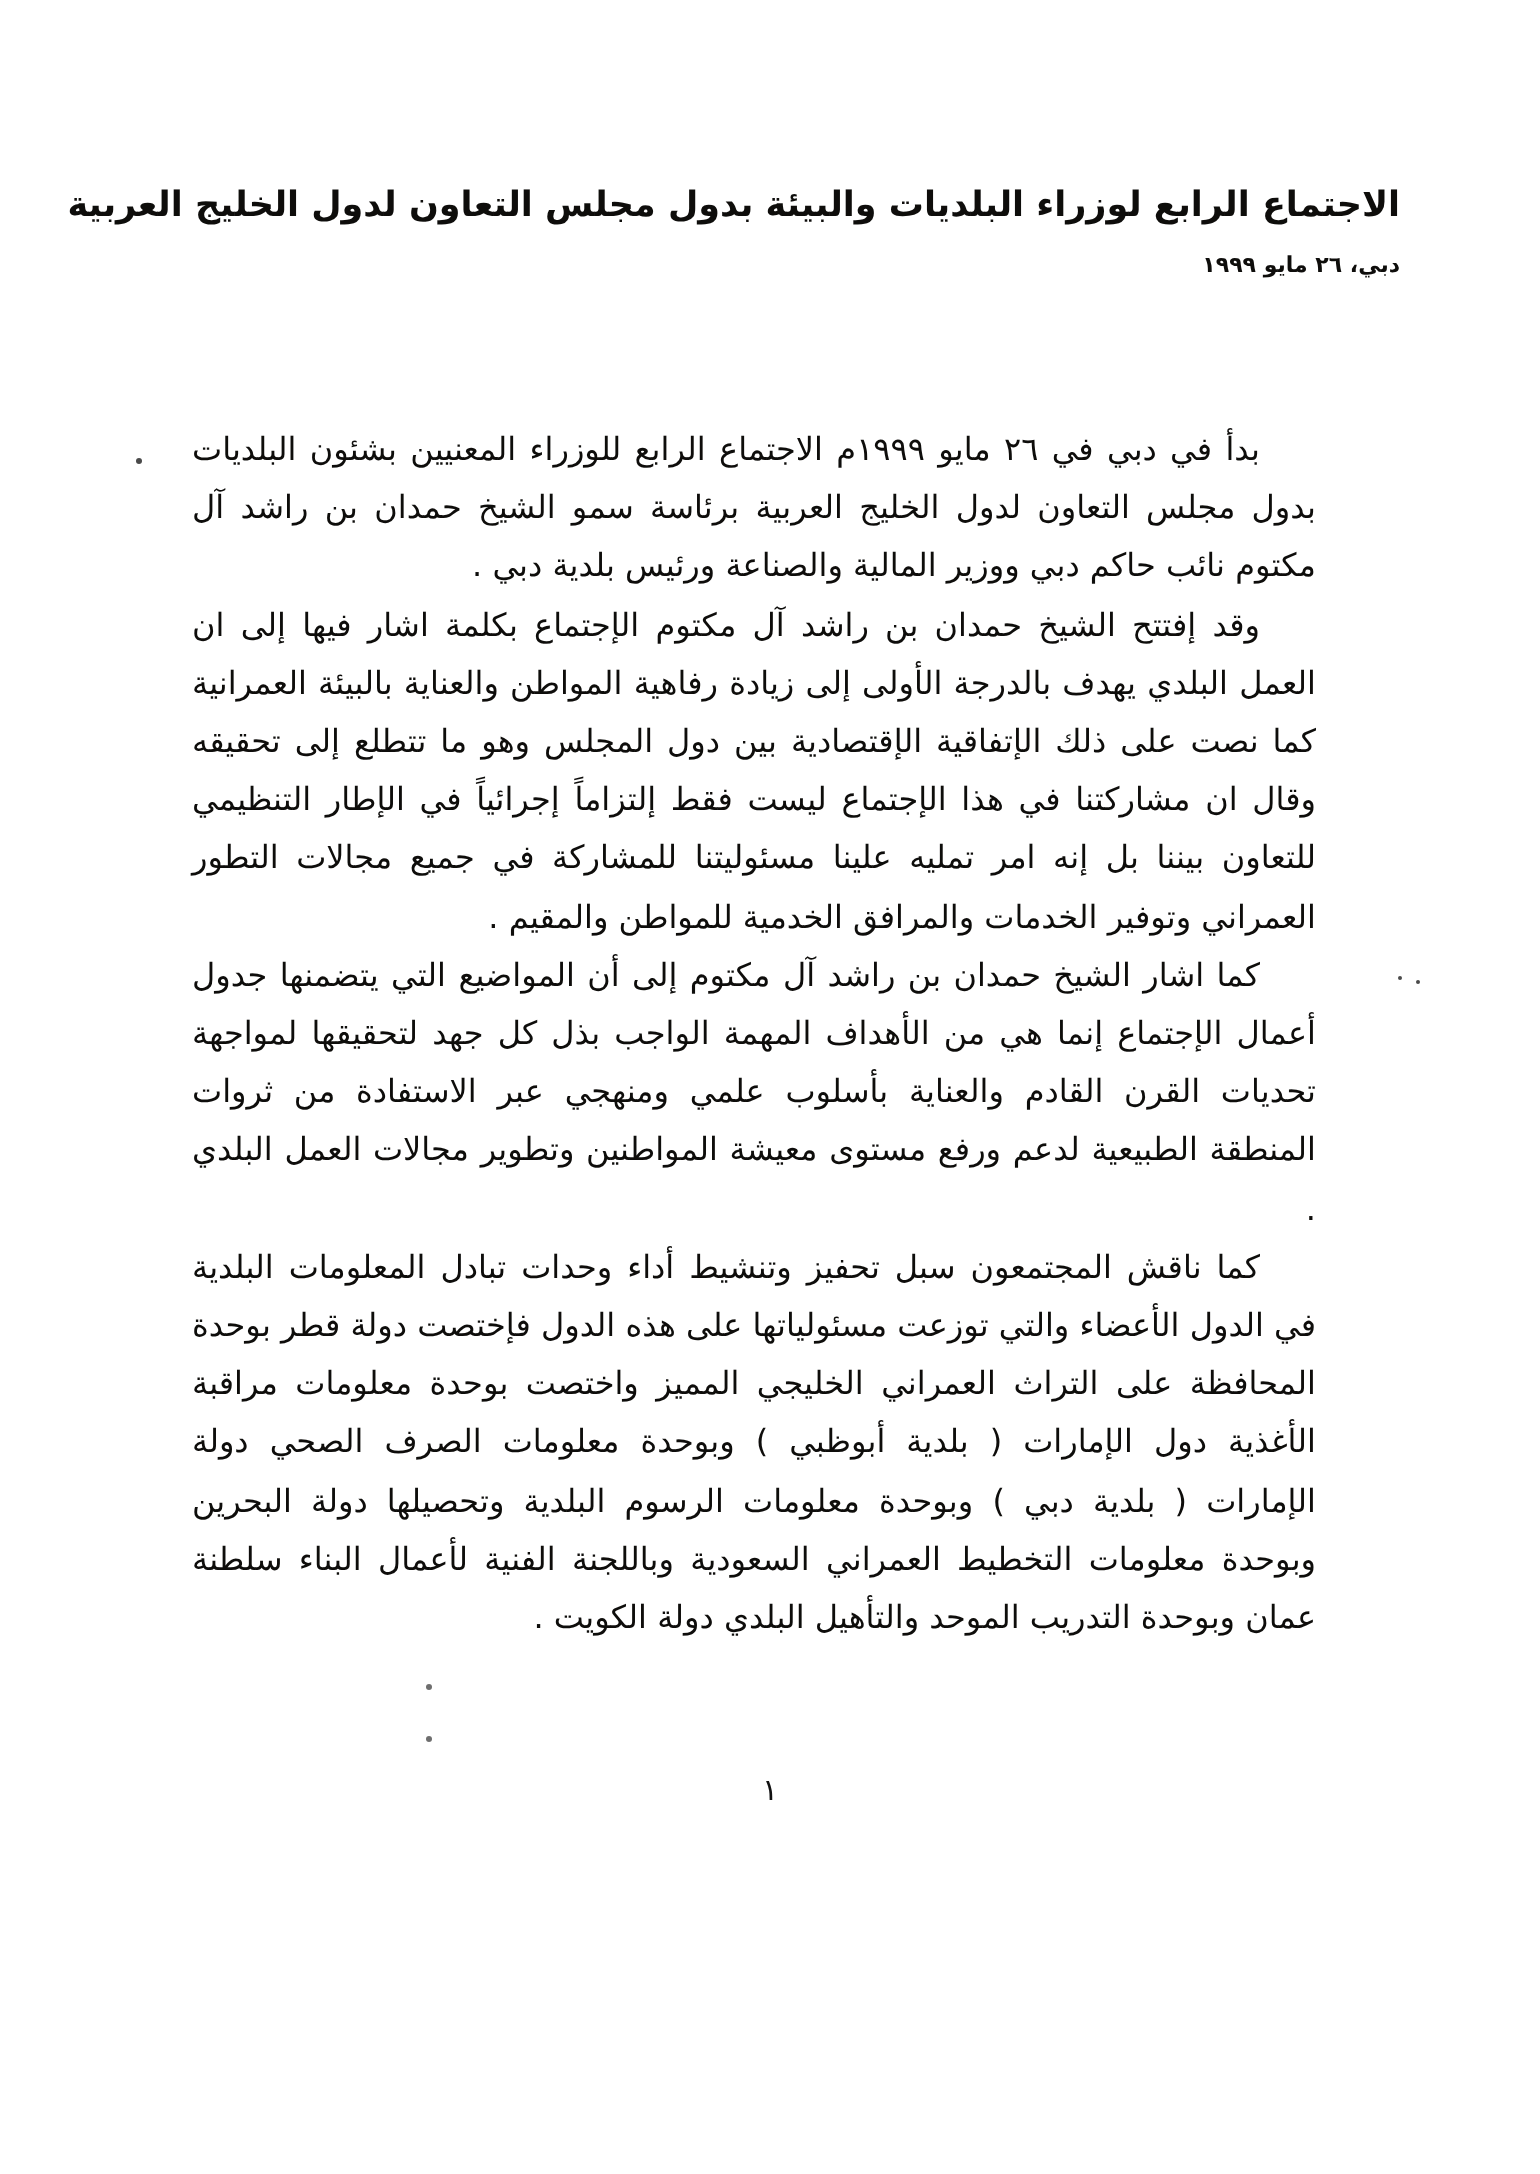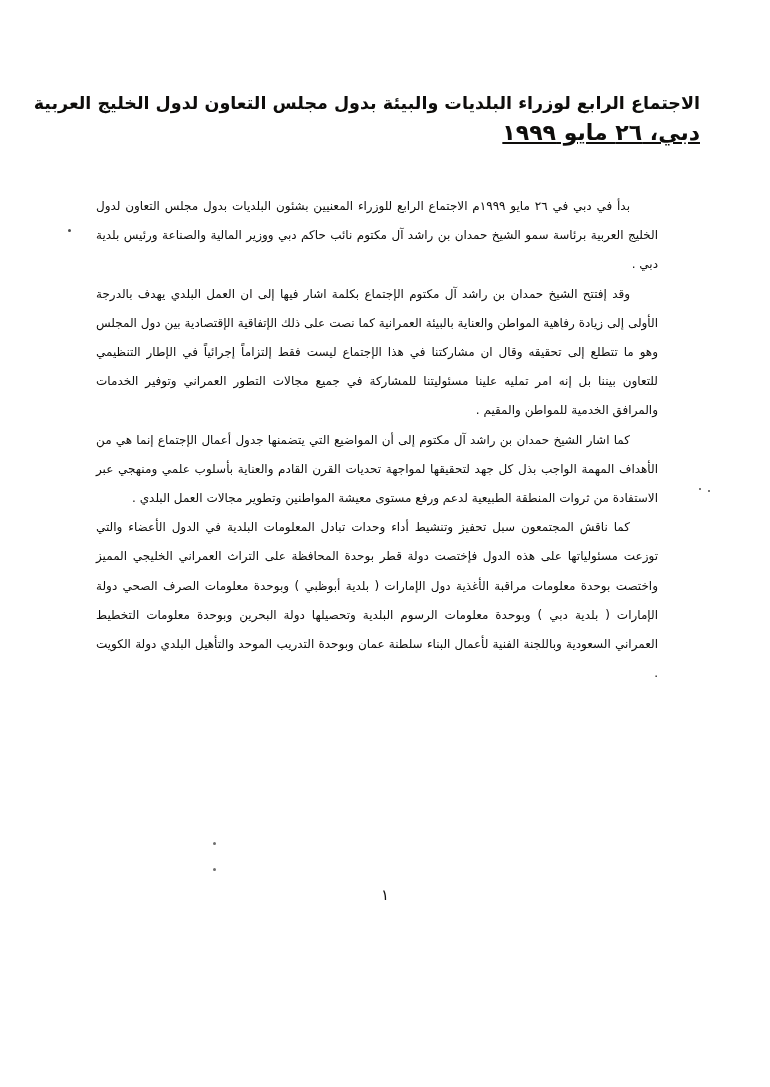--- a/index.html
+++ b/index.html
@@ -25,33 +25,32 @@
     font-weight: 700;
     direction: rtl;
     margin-top: 16px;
   }
   .title-line1 {
     font-size: 17.5px;
     line-height: 26px;
     white-space: nowrap;
   }
   .title-line2 {
-    font-size: 22px;
+    font-size: 11px;
     line-height: 24px;
     margin-top: 5px;
-    text-decoration: underline;
   }
   .body-text {
     position: absolute;
-    top: 192px;
+    top: 210px;
     right: 112px;
     width: 562px;
     direction: rtl;
     text-align: justify;
-    font-size: 12px;
+    font-size: 16px;
     line-height: 29.2px;
     letter-spacing: 0.2px;
   }
   .body-text p {
     margin: 0;
     padding: 0;
     text-indent: 28px;
   }
   .page-number {
     position: absolute;

